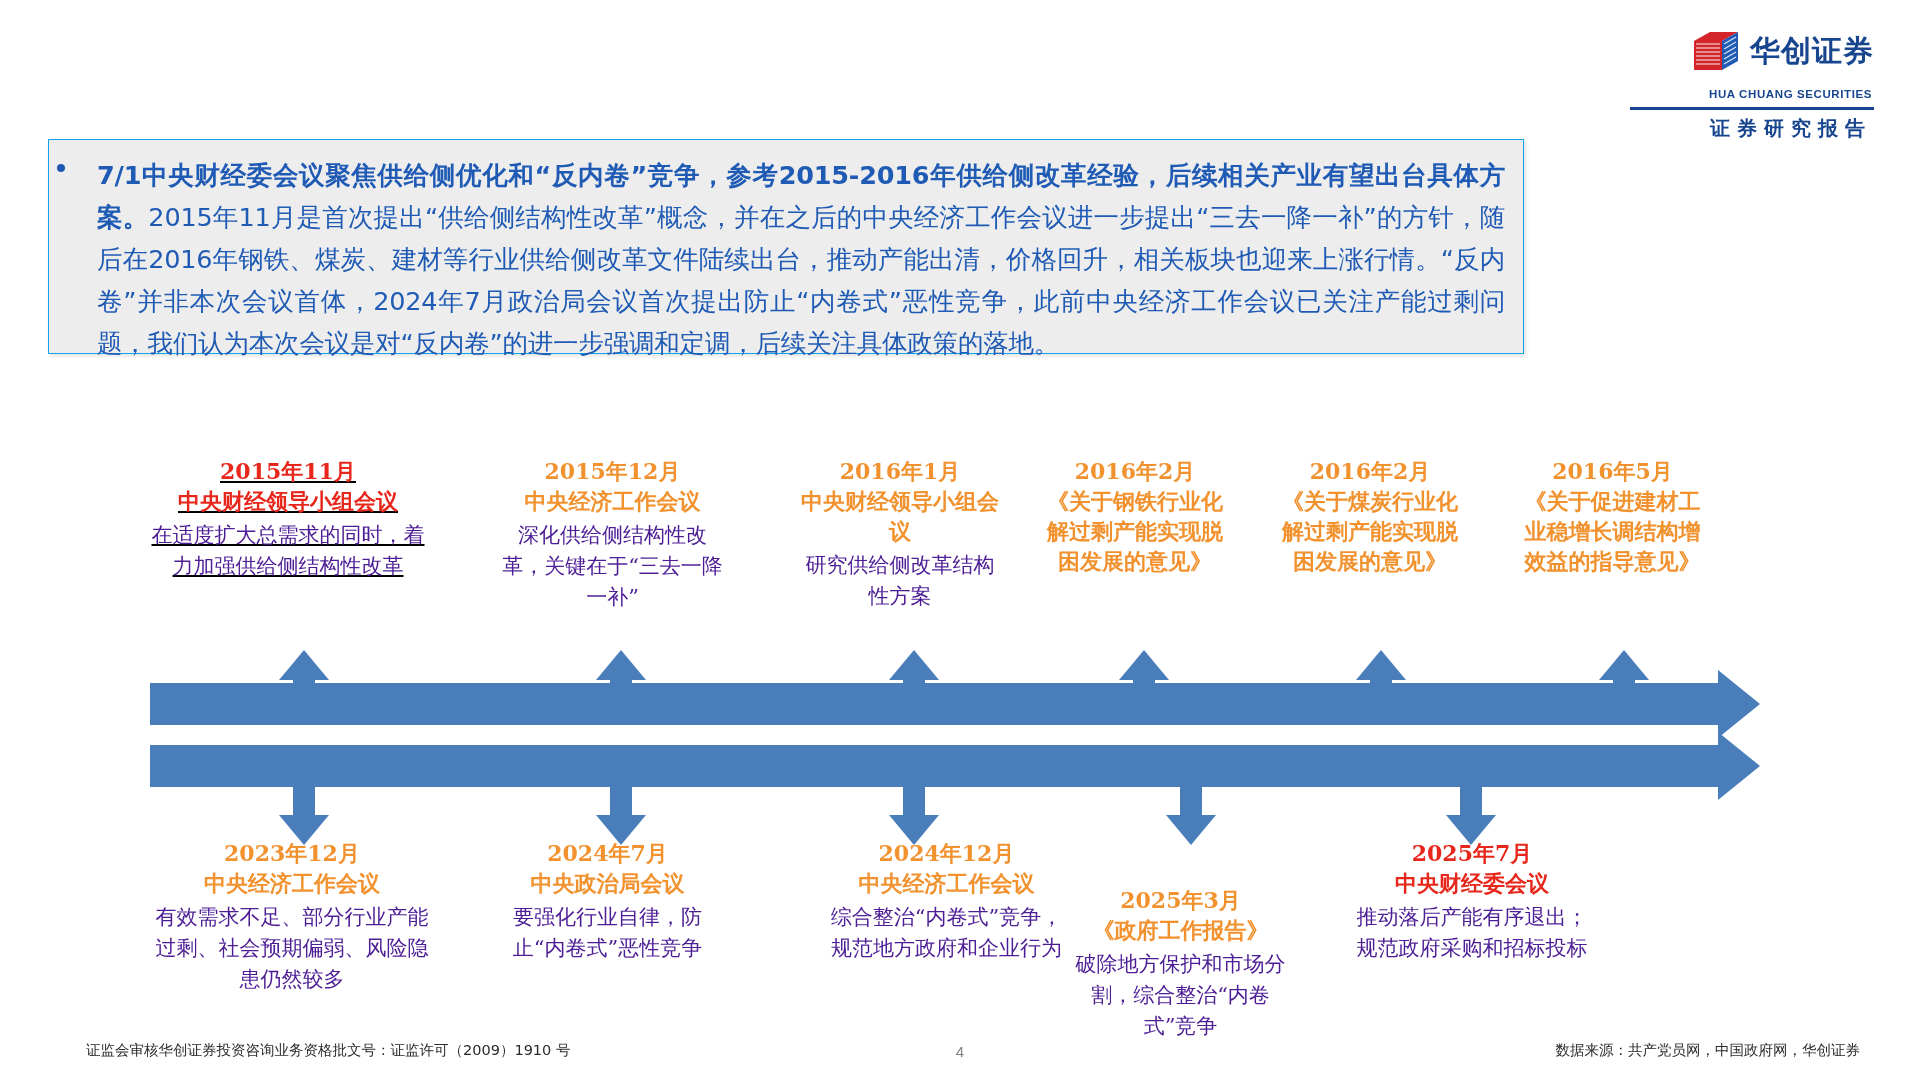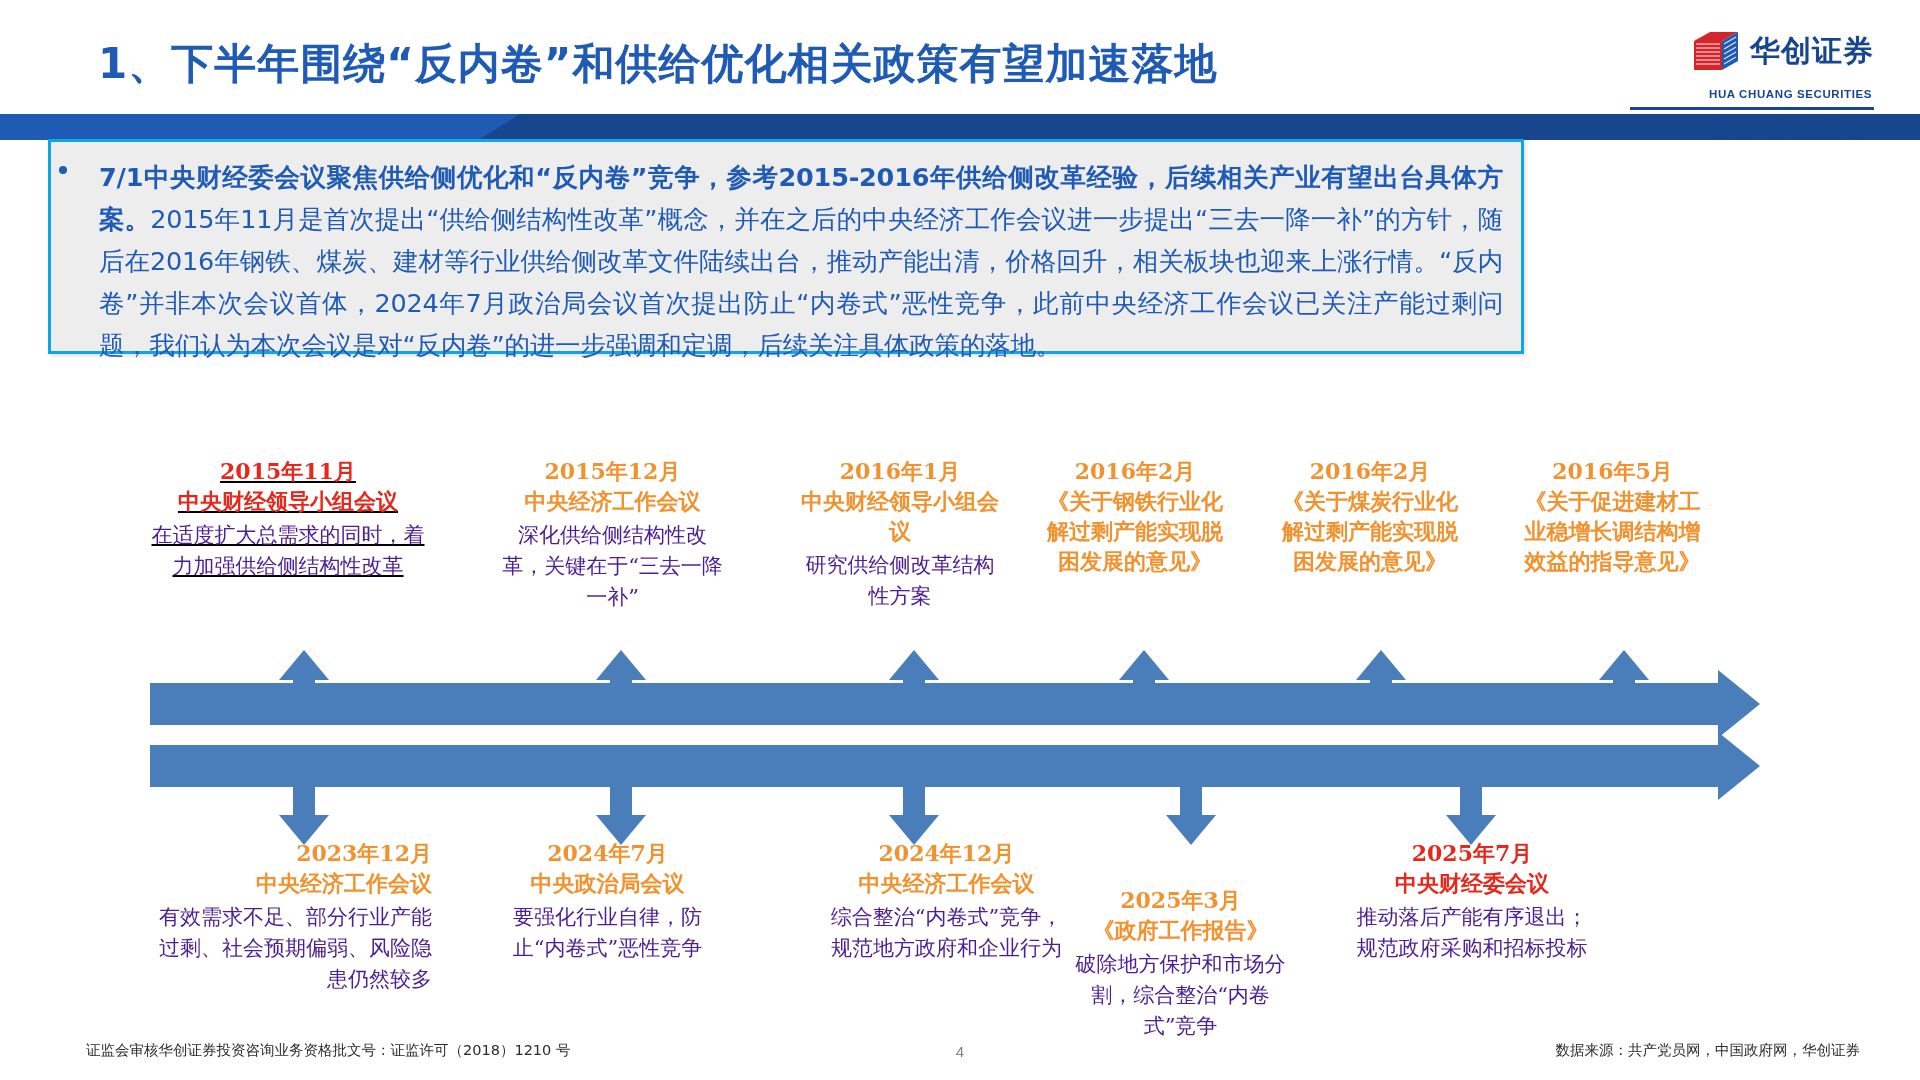--- a/index.html
+++ b/index.html
@@ -47,21 +47,21 @@
   .logo-divider { margin: 7px 0 5px auto; width: 244px; height: 2.5px; background: #17468f; }
   .logo-sub {
     text-align: right; font-size: 20px; color: #17468f; letter-spacing: 7px;
     font-family: "DejaVu Serif", "Liberation Serif", serif; font-weight: bold;
     padding-right: 2px;
   }
 
   
   .para-box {
     position: absolute; left: 48px; top: 139px; width: 1476px; height: 215px;
-    background: #ededed; border: 3px solid #0ea5e9;
+    background: #ededed; border: 1px solid #0ea5e9;
     box-shadow: 2px 2px 4px rgba(0,0,0,0.12);
   }
   .para-inner { position: relative; padding: 14px 18px 0 18px; }
   .bullet-dot {
     position: absolute; left: 8px; top: 24px; width: 8px; height: 8px;
     border-radius: 50%; background: #1f5bb5;
   }
   .para-text {
     color: #1f5bb5; font-size: 25.5px; line-height: 42px; text-align: justify;
     padding-left: 30px; letter-spacing: -0.2px;
@@ -122,25 +122,20 @@
     position: absolute; right: 60px; bottom: 20px;
     font-size: 14.5px; color: #2b2b2b;
     font-family: "DejaVu Sans", "Liberation Sans", sans-serif;
   }
 </style>
 </head>
 <body>
 
 <div id="slide">
 
-  <div class="header-band">
-    <div class="slide-title">1、下半年围绕“反内卷”和供给优化相关政策有望加速落地</div>
-    <div class="header-rule"></div>
-    <div class="header-rule-accent"></div>
-  </div>
 
   <div class="logo-wrap">
     <div class="logo-top">
       <div class="logo-mark">
         <svg width="48" height="42" viewBox="0 0 48 42">
           <polygon points="2,11 18,2 46,2 30,11" fill="#d4252a"></polygon>
           <polygon points="2,11 30,11 30,40 2,40" fill="#d4252a"></polygon>
           <polygon points="30,11 46,2 46,31 30,40" fill="#1f5bb5"></polygon>
           <g stroke="#ffffff" stroke-width="1.1" opacity="0.85">
             <line x1="4" y1="14" x2="28" y2="14"></line>
@@ -246,21 +241,21 @@
     </div>
 
     <div class="card" style="left:1515px; top:456px; width:195px;">
       <div class="card-title c-orange">2016年5月</div>
       <div class="card-title c-orange">《关于促进建材工业稳增长调结构增效益的指导意见》</div>
       <div class="card-body"></div>
     </div>
   </div>
 
   <div>
-    <div class="card" style="left:152px; top:838px; width:280px;text-align:right;">
+    <div class="card" style="left:152px; top:838px; width:280px;">
       <div class="card-title c-orange">2023年12月</div>
       <div class="card-title c-orange">中央经济工作会议</div>
       <div class="card-body">有效需求不足、部分行业产能过剩、社会预期偏弱、风险隐患仍然较多</div>
     </div>
 
     <div class="card" style="left:490px; top:838px; width:235px;">
       <div class="card-title c-orange">2024年7月</div>
       <div class="card-title c-orange">中央政治局会议</div>
       <div class="card-body">要强化行业自律，防止“内卷式”恶性竞争</div>
     </div>
@@ -277,17 +272,17 @@
       <div class="card-body">破除地方保护和市场分割，综合整治“内卷式”竞争</div>
     </div>
 
     <div class="card" style="left:1352px; top:838px; width:240px;">
       <div class="card-title c-red">2025年7月</div>
       <div class="card-title c-red">中央财经委会议</div>
       <div class="card-body">推动落后产能有序退出；规范政府采购和招标投标</div>
     </div>
   </div>
 
-  <div class="footer-left">证监会审核华创证券投资咨询业务资格批文号：证监许可（2018）1210 号</div>
+  <div class="footer-left">证监会审核华创证券投资咨询业务资格批文号：证监许可（2009）1910 号</div>
   <div class="footer-page">4</div>
   <div class="footer-right">数据来源：共产党员网，中国政府网，华创证券</div>
 
 </div>
 
 </body></html>

